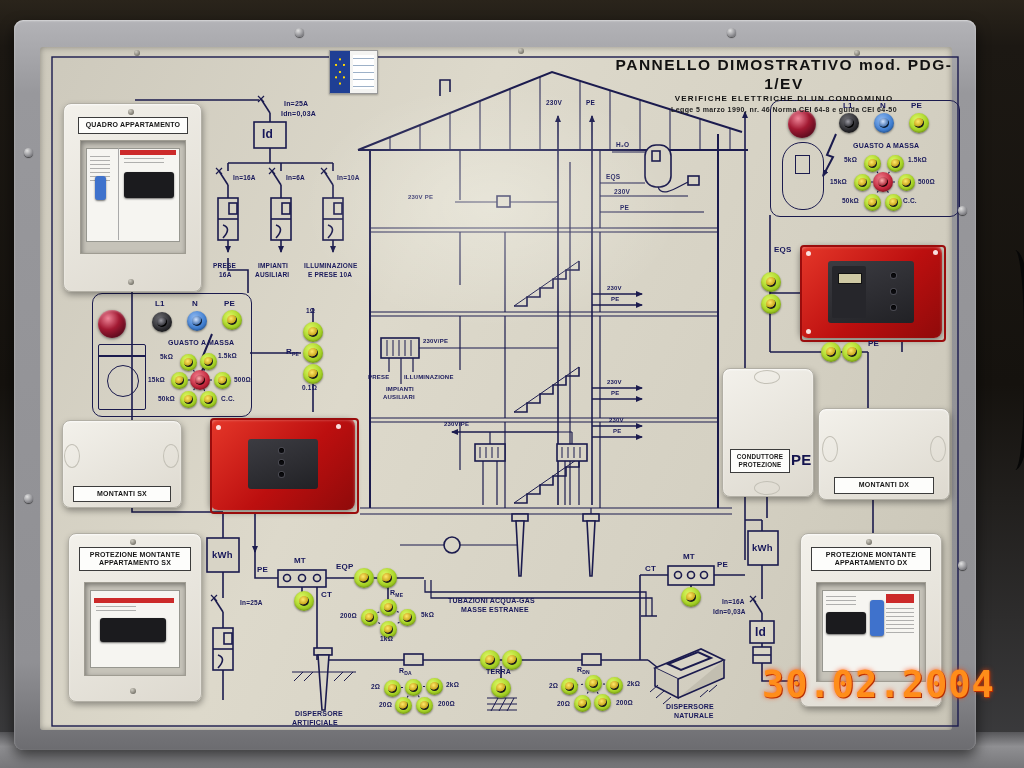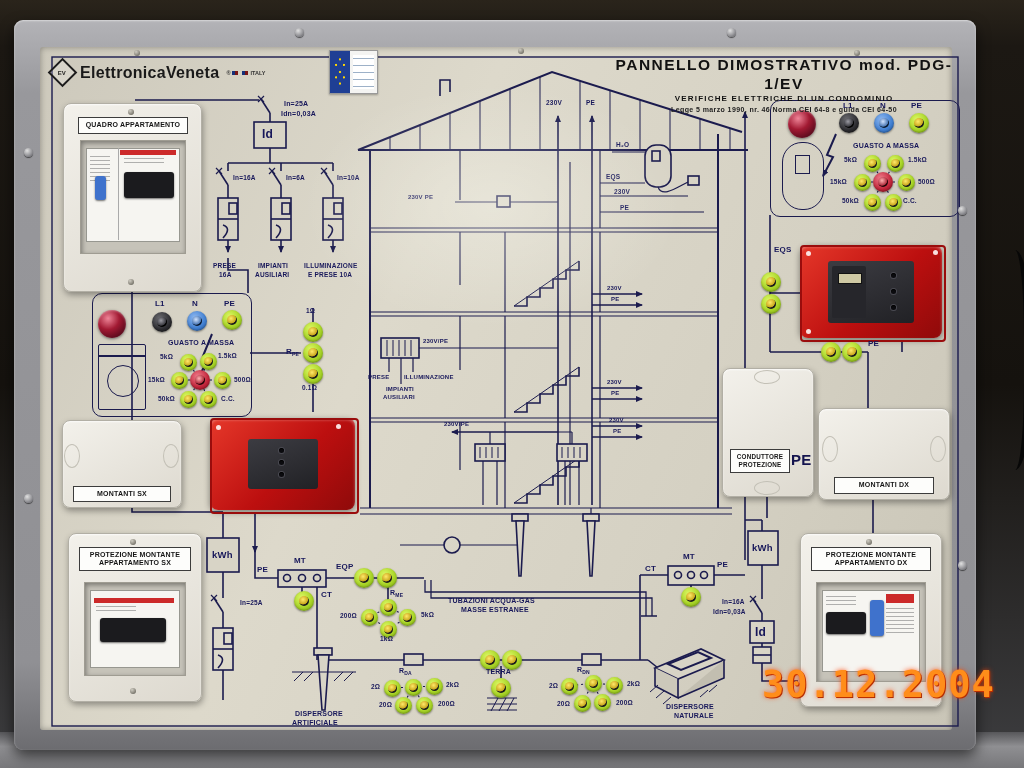--- a/index.html
+++ b/index.html
@@ -234,27 +234,20 @@
       <path stroke-width="1.2" d="M490,432 V444 M572,432 V444 M572,432 H558 M483,461 V505 M497,461 V505 M565,461 V505 M579,461 V505"></path>
       <circle cx="452" cy="545" r="8"></circle>
       <path stroke-width="1.2" d="M400,545 H444 M460,545 H520 M520,545 V521 M591,508 V514"></path>
       <rect x="512" y="514" width="16" height="7" fill="#d8d4c6"></rect>
         <rect x="583" y="514" width="16" height="7" fill="#d8d4c6"></rect>
       <path d="M516,521 h8 l-3,55 h-2 Z" fill="#d8d4c6"></path>
         <path d="M587,521 h8 l-3,55 h-2 Z" fill="#d8d4c6"></path>
     </g>
   </svg>
 
-  <div class="abs" id="brand">
-    <div id="diamond">
-        <span>EV</span>
-      </div>
-    <span id="brandname">ElettronicaVeneta</span>
-    <span id="brandsuffix">®<span class="fl"></span><span class="fl"></span><span>ITALY</span></span>
-  </div>
   <div class="abs" id="eusticker">
     <div id="euflag"></div>
     <div id="eutext"></div>
   </div>
   <div class="abs" id="titleblock">
     <div id="title1">PANNELLO DIMOSTRATIVO mod. PDG-1/EV</div>
     <div id="title2">VERIFICHE ELETTRICHE DI UN CONDOMINIO</div>
     <div id="title3">Legge 5 marzo 1990, nr. 46   Norma CEI 64-8 e guida CEI 64-50</div>
   </div>
 
@@ -494,14 +487,14 @@
   <div class="brkm" style="left:822px;top:590px;width:96px;height:80px"></div>
   <div class="tlines" style="left:826px;top:596px;width:30px;height:10px"></div>
   <div class="toggle" style="left:826px;top:612px;width:40px;height:22px"></div>
   <div class="toggle blue" style="left:870px;top:600px;width:14px;height:36px"></div>
   <div class="redstripe" style="left:886px;top:594px;width:28px;height:9px"></div>
   <div class="tlines" style="left:886px;top:608px;width:28px;height:26px"></div>
   <div class="pscrew" style="left:866px;top:539px"></div>
   <div class="pscrew" style="left:866px;top:692px"></div>
 
   <div class="abs" id="glare"></div>
-  <div class="abs" id="datestamp">30.12.2004</div>
+  <div class="abs" id="datestamp">30.02.2004</div>
 </div>
 
 </body></html>

